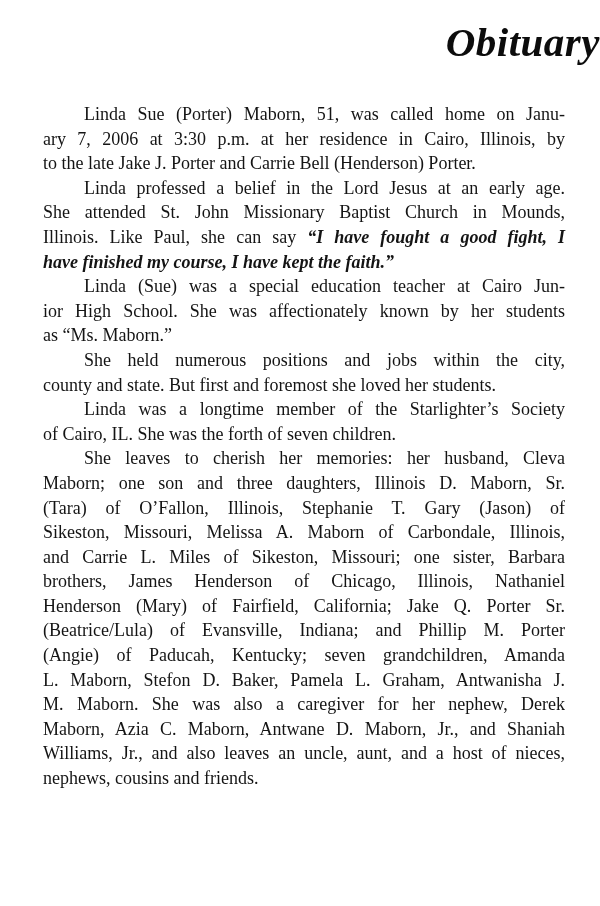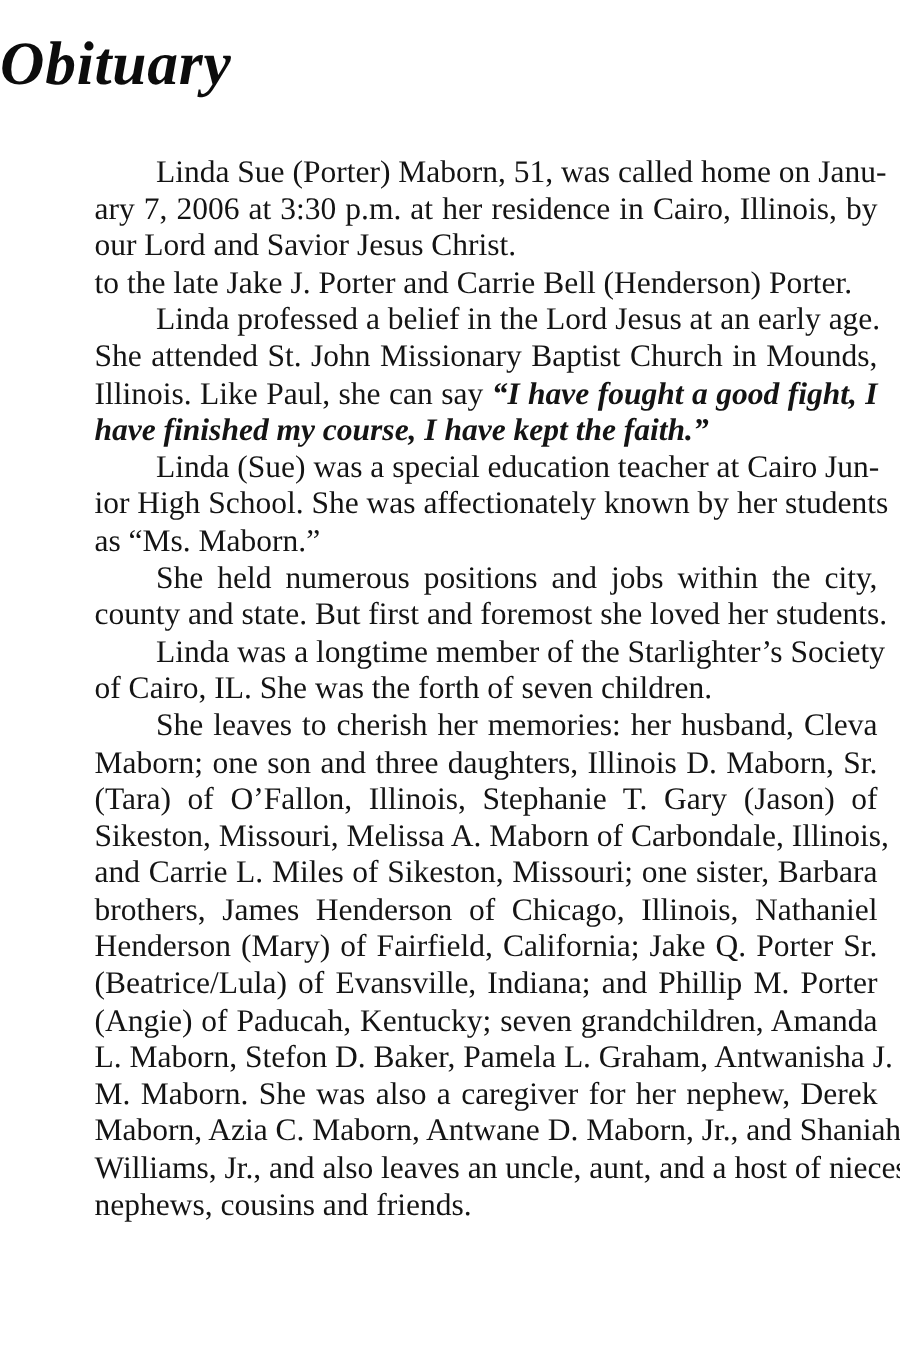--- a/index.html
+++ b/index.html
@@ -2,44 +2,43 @@
 <html><head>
 <meta charset="utf-8">
 <style>
   html, body { margin: 0; padding: 0; }
   body {
     width: 600px; height: 906px; background: #ffffff; overflow: hidden;
     font-family: "Liberation Serif", "DejaVu Serif", serif; color: #141414;
   }
   .page { position: relative; width: 600px; height: 906px; }
   .title {
-    position: absolute; top: 18px; left: 0; width: 600px; text-align: left;
+    position: absolute; top: 18px; left: 0; width: 600px; text-align: right;
     font-size: 41px; font-weight: bold; font-style: italic; letter-spacing: 0.5px; color: #0c0c0c;
   }
-  .body { position: absolute; top: 102px; left: 43px; width: 522px; font-size: 21px; margin-left: 20px; }
+  .body { position: absolute; top: 102px; left: 43px; width: 522px; font-size: 18px; }
   .line {
     display: block; height: 24.6px; line-height: 24.6px; white-space: nowrap;
     text-align: justify; text-align-last: justify;
   }
   .line.indent { padding-left: 41px; }
   .line.last { text-align-last: left; }
   .ital { font-style: italic; font-weight: bold; }
 </style>
 </head>
 <body>
 
 <div class="page">
   <div class="title">Obituary</div>
 
   <div class="body">
 
     <div>
       <span class="line indent">Linda Sue (Porter) Maborn, 51, was called  home on Janu-</span>
       <span class="line">ary 7, 2006 at 3:30 p.m. at her residence in Cairo, Illinois, by</span>
-      <span class="line last">our Lord and Savior Jesus Christ.</span>
     </div>
 
     <div>
       <span class="line last">to the late Jake J. Porter and Carrie Bell (Henderson) Porter.</span>
     </div>
 
     <div>
       <span class="line indent">Linda professed a belief in the Lord Jesus at an early age.</span>
       <span class="line">She attended St. John Missionary Baptist Church in Mounds,</span>
       <span class="line"><span>Illinois. Like Paul, she can say </span><span class="ital">“I have fought a good fight, I</span></span>

